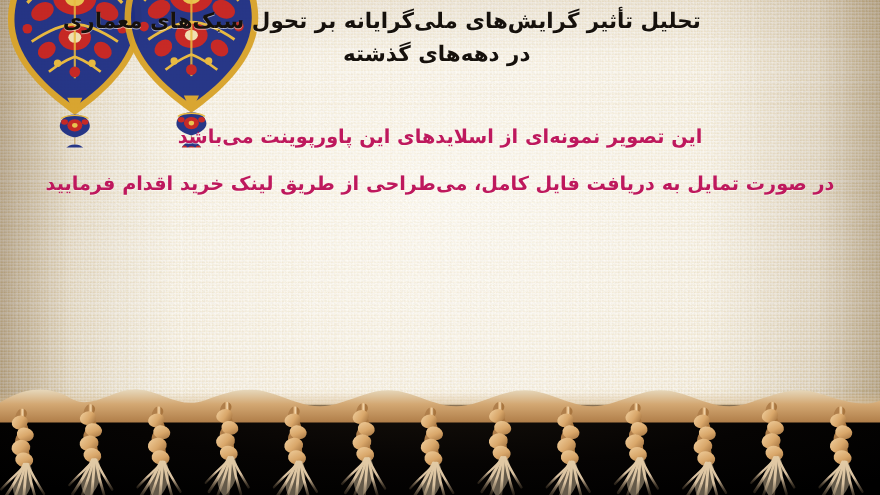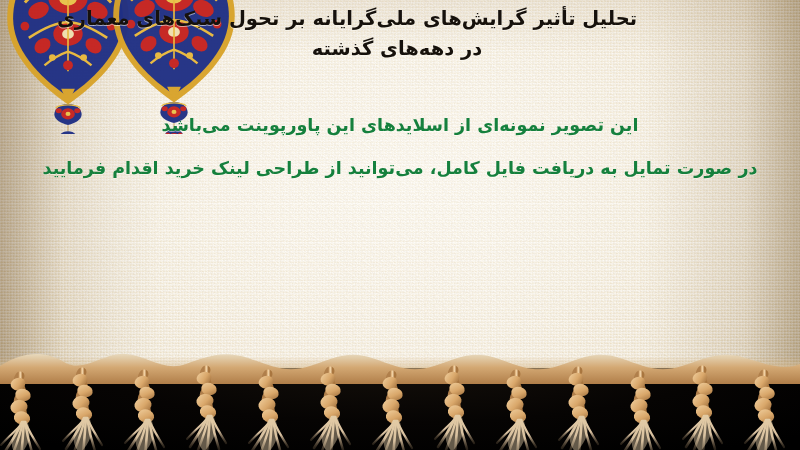--- a/index.html
+++ b/index.html
@@ -122,21 +122,21 @@
     top: 104px;
     left: 0;
     right: 0;
     text-align: center;
     direction: rtl;
   }
   .body-line {
     display: block;
     font-size: 17.5px;
     font-weight: 700;
-    color: #15803d;
+    color: #be185d;
     line-height: 2.45;
     letter-spacing: 0.1px;
     text-shadow: 0 1px 0 rgba(255,253,246,0.5);
   }
 
   
   .bottom-panel {
     position: absolute;
     left: 0; right: 0;
     bottom: 0;
@@ -241,21 +241,21 @@
     </svg>
   </div>
 
   <div class="title-block">
     <span class="title-line l1">تحلیل تأثیر گرایش‌های ملی‌گرایانه بر تحول سبک‌های معماری</span>
     <span class="title-line l2">در دهه‌های گذشته</span>
   </div>
 
   <div class="body-block">
     <span class="body-line">این تصویر نمونه‌ای از اسلایدهای این پاورپوینت می‌باشد</span>
-    <span class="body-line">در صورت تمایل به دریافت فایل کامل، می‌توانید از طراحی لینک خرید اقدام فرمایید</span>
+    <span class="body-line">در صورت تمایل به دریافت فایل کامل، می‌طراحی از طریق لینک خرید اقدام فرمایید</span>
   </div>
 
   <div class="bottom-panel"></div>
   <div class="fringe-band"></div>
 
   <svg class="fringe-svg" viewBox="0 0 800 110" xmlns="http://www.w3.org/2000/svg" aria-hidden="true">
     <defs>
       <linearGradient id="rope" x1="0" y1="0" x2="1" y2="0">
         <stop offset="0%" stop-color="#b07f4b"></stop>
         <stop offset="35%" stop-color="#e9c08a"></stop>

